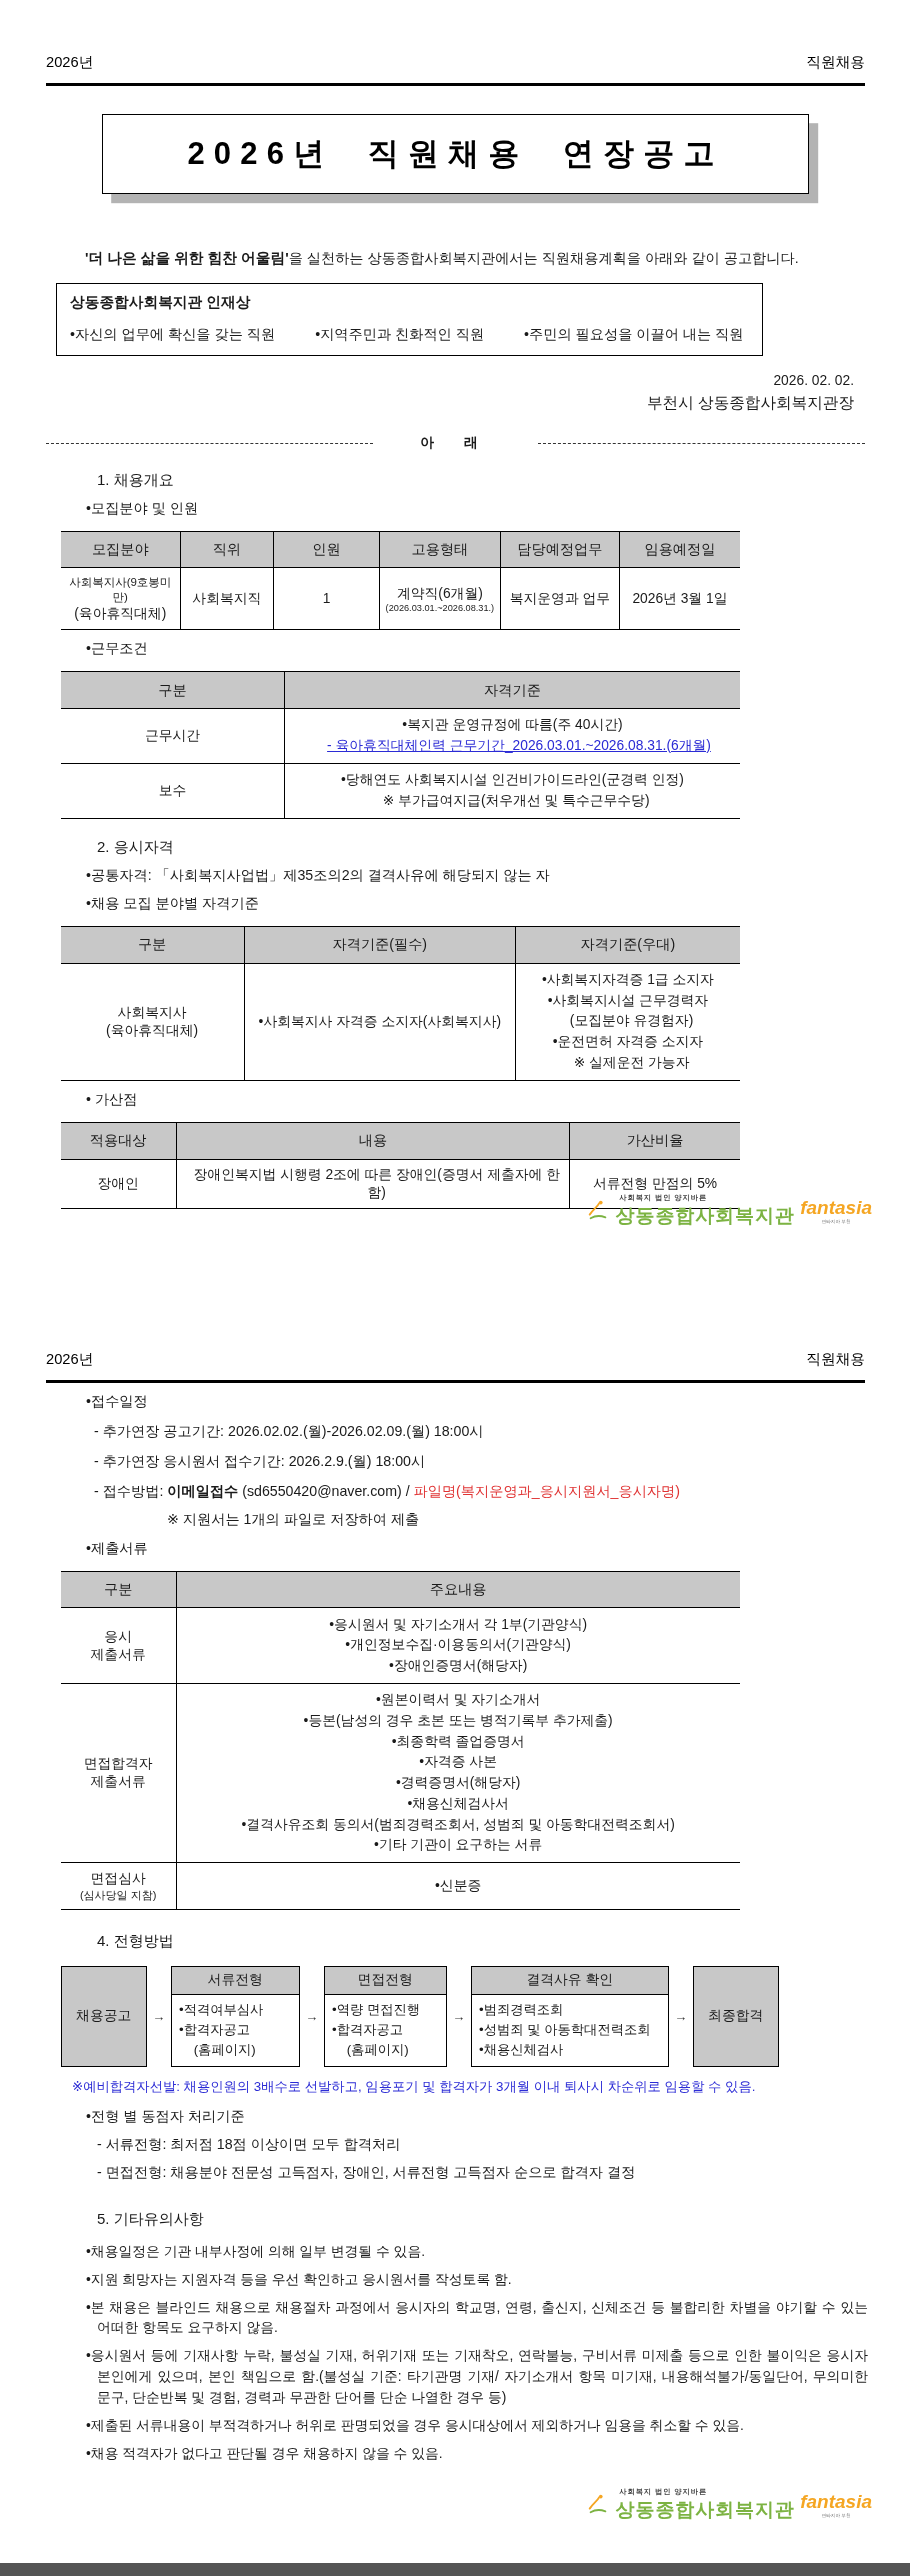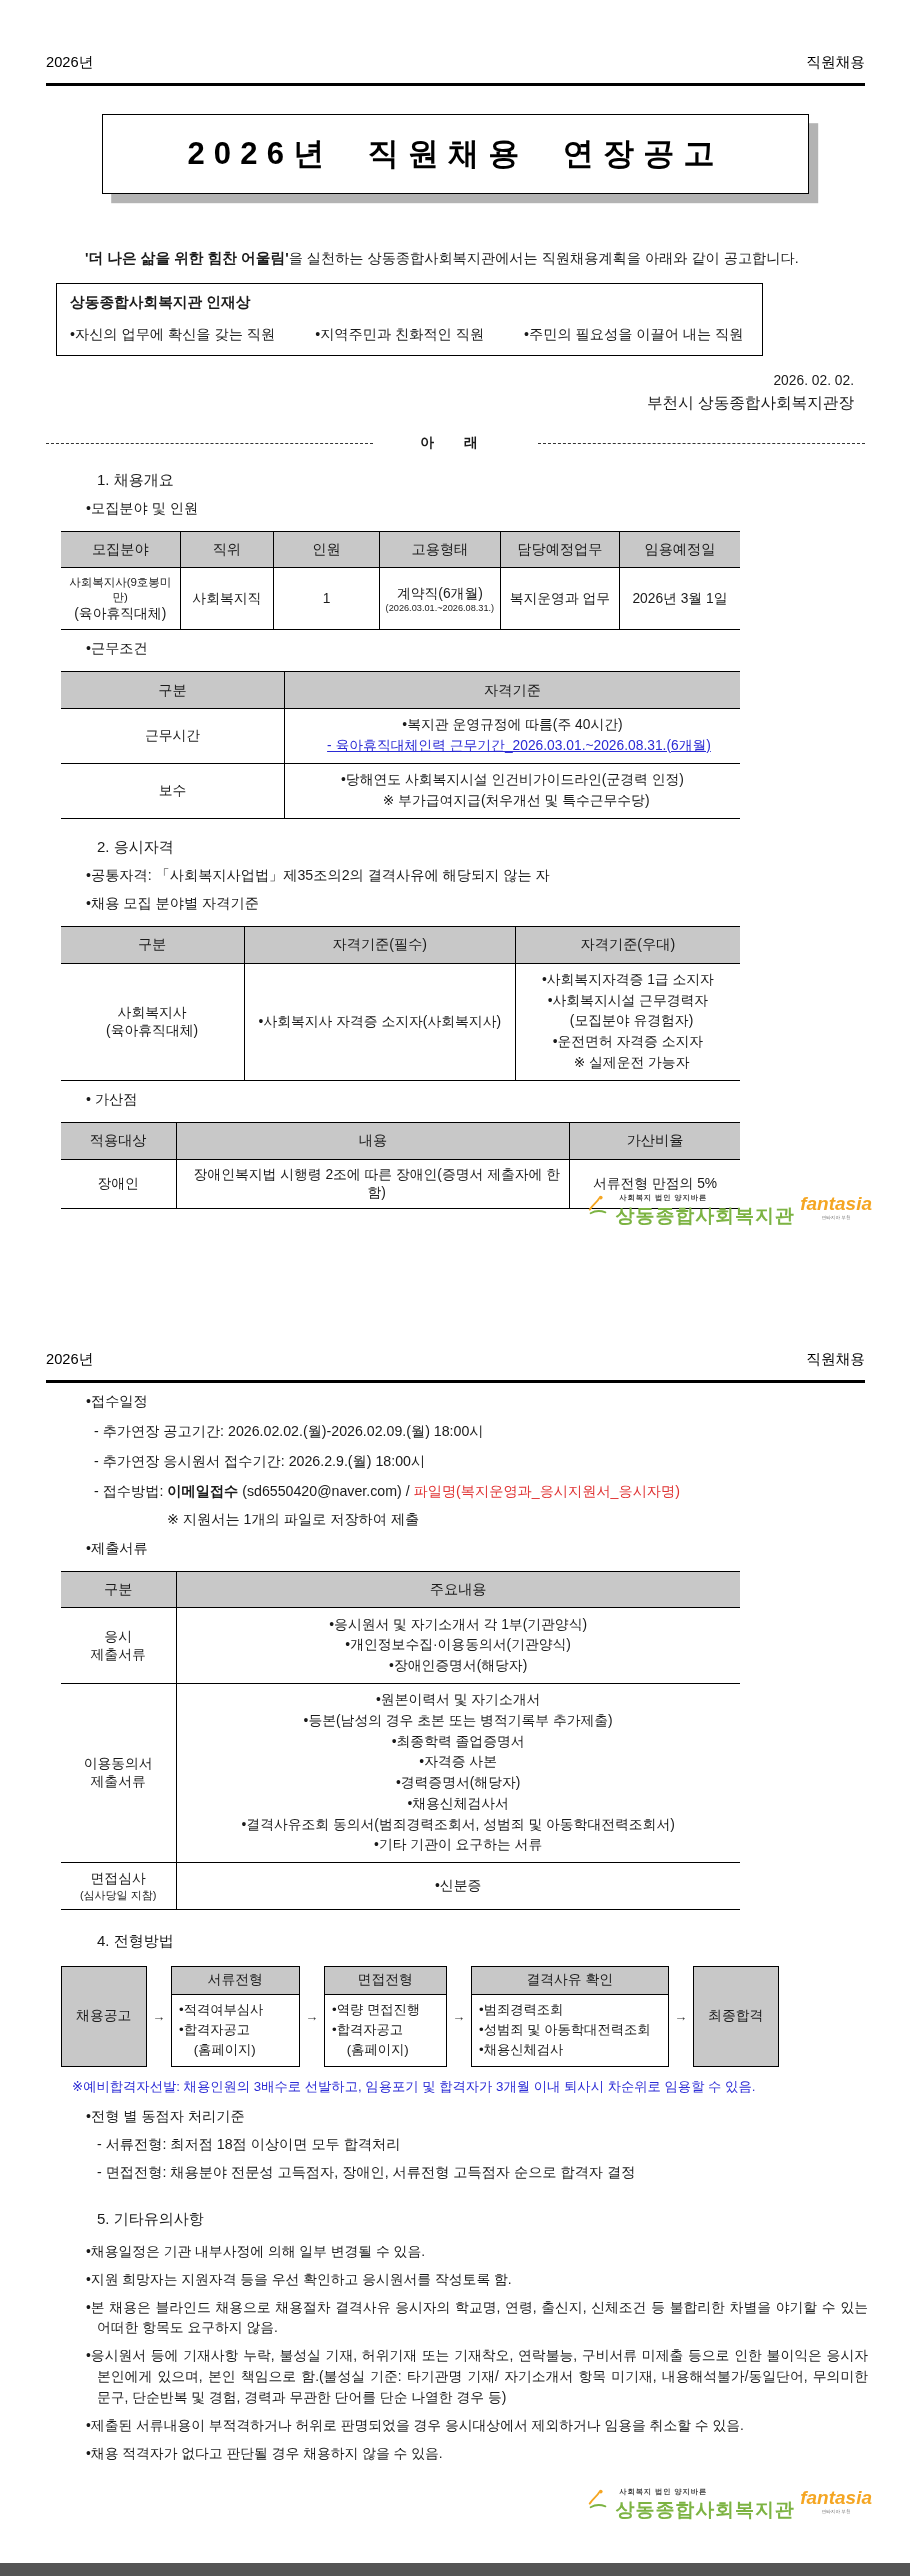--- a/index.html
+++ b/index.html
@@ -40,21 +40,21 @@
   .tbl td { padding:6.4px 5.5px; vertical-align:middle; }
   .tbl th + th, .tbl td + td { border-left:0.9px solid #000;margin-top:32px; }
   .tbl tr + tr td { border-top:0.9px solid #000; }
   .cell-c { text-align:center; }
   .cell-l { text-align:center; }
   .cell-l div, .flow-body div { line-height:1.5; }
   .small-sub { font-size:9.2px; color:#222; }
   .blue-u { color:#2b2bd5; text-decoration:underline; padding-left:13px; }
   .indent1 { padding-left:7.3px; }
 
-  .logo { position:absolute; right:39px; display:flex; align-items:flex-start; gap:5.5px; }
+  .logo { position:absolute; right:39px; display:flex; align-items:center; gap:5.5px; }
   .logo-p1 { bottom:59px; }
   .logo-p2 { bottom:40px; }
   .logo-text { display:flex; flex-direction:column; }
   .logo-top { font-size:7.3px; color:#444; font-weight:bold; letter-spacing:0.9px; margin-left:3.7px; }
   .logo-main { font-size:19px; font-weight:bold; color:#7cb342; letter-spacing:0.9px; }
   .fantasia-wrap { display:flex; flex-direction:column; align-items:center; margin-bottom:0.9px; }
   .fantasia { font-size:19px; font-weight:bold; font-style:italic; color:#f5a623; }
   .fantasia-sub { font-size:4.6px; color:#777; }
 
   .sched-line { font-size:14.2px; margin:11px 0 0 48px; }
@@ -259,21 +259,21 @@
           <div>제출서류</div>
         </td>
         <td class="cell-l">
           <div>•응시원서 및 자기소개서 각 1부(기관양식)</div>
           <div>•개인정보수집·이용동의서(기관양식)</div>
           <div>•장애인증명서(해당자)</div>
         </td>
       </tr>
       <tr>
         <td class="cell-c">
-          <div>이용동의서</div>
+          <div>면접합격자</div>
           <div>제출서류</div>
         </td>
         <td class="cell-l">
           <div>•원본이력서 및 자기소개서</div>
           <div>•등본(남성의 경우 초본 또는 병적기록부 추가제출)</div>
           <div>•최종학력 졸업증명서</div>
           <div>•자격증 사본</div>
           <div>•경력증명서(해당자)</div>
           <div>•채용신체검사서</div>
           <div>•결격사유조회 동의서(범죄경력조회서, 성범죄 및 아동학대전력조회서)</div>
@@ -329,21 +329,21 @@
 
     <div class="blue-note">※예비합격자선발: 채용인원의 3배수로 선발하고, 임용포기 및 합격자가 3개월 이내 퇴사시 차순위로 임용할 수 있음.</div>
     <div class="tie-label">•전형 별 동점자 처리기준</div>
     <div class="tie-item">- 서류전형: 최저점 18점 이상이면 모두 합격처리</div>
     <div class="tie-item">- 면접전형: 채용분야 전문성 고득점자, 장애인, 서류전형 고득점자 순으로 합격자 결정</div>
 
     <div class="sec-h" style="margin-top:27.5px">5. 기타유의사항</div>
     <div class="notes">
       <div class="note-item">•채용일정은 기관 내부사정에 의해 일부 변경될 수 있음.</div>
       <div class="note-item">•지원 희망자는 지원자격 등을 우선 확인하고 응시원서를 작성토록 함.</div>
-      <div class="note-item">•본 채용은 블라인드 채용으로 채용절차 결격사유 응시자의 학교명, 연령, 출신지, 신체조건 등 불합리한 차별을 야기할 수 있는 어떠한 항목도 요구하지 않음.</div>
+      <div class="note-item">•본 채용은 블라인드 채용으로 채용절차 과정에서 응시자의 학교명, 연령, 출신지, 신체조건 등 불합리한 차별을 야기할 수 있는 어떠한 항목도 요구하지 않음.</div>
       <div class="note-item">•응시원서 등에 기재사항 누락, 불성실 기재, 허위기재 또는 기재착오, 연락불능, 구비서류 미제출 등으로 인한 불이익은 응시자 본인에게 있으며, 본인 책임으로 함.(불성실 기준: 타기관명 기재/ 자기소개서 항목 미기재, 내용해석불가/동일단어, 무의미한 문구, 단순반복 및 경험, 경력과 무관한 단어를 단순 나열한 경우 등)</div>
       <div class="note-item">•제출된 서류내용이 부적격하거나 허위로 판명되었을 경우 응시대상에서 제외하거나 임용을 취소할 수 있음.</div>
       <div class="note-item">•채용 적격자가 없다고 판단될 경우 채용하지 않을 수 있음.</div>
 
     </div>
 
     <div class="logo logo-p2">
       <span>
         <svg width="24" height="24" viewBox="0 0 26 26">
             <path d="M4 18 C8 12, 12 10, 14 6" stroke="#f5a623" stroke-width="2" fill="none" stroke-linecap="round"></path>

